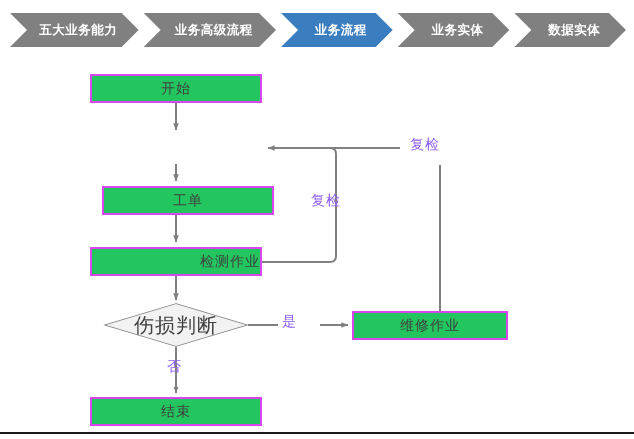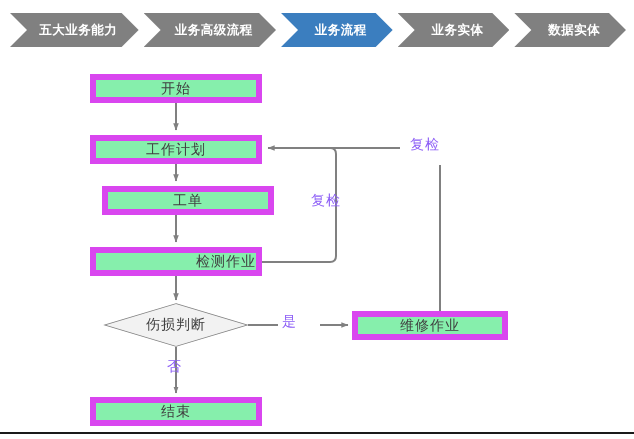--- a/index.html
+++ b/index.html
@@ -69,22 +69,22 @@
   
   .flow {
     position: absolute;
     left: 0;
     top: 0;
     width: 634px;
     height: 439px;
   }
   .node {
     position: absolute;
-    background: #86efac;
-    border: 6px solid #d946ef;
+    background: #22c55e;
+    border: 2px solid #d946ef;
     box-sizing: border-box;
     display: flex;
     align-items: center;
     justify-content: center;
     font-size: 14px;
     color: #404040;
     letter-spacing: 1px;
   }
   .node.start   { left: 90px;  top: 74px;  width: 172px; height: 29px; }
   .node.plan    { left: 90px;  top: 135px; width: 172px; height: 29px; }
@@ -106,21 +106,21 @@
     background: #f2f2f2;
     -webkit-clip-path: polygon(50% 0, 100% 50%, 50% 100%, 0 50%);
     clip-path: polygon(50% 0, 100% 50%, 50% 100%, 0 50%);
   }
   .diamond-label {
     position: absolute;
     inset: 0;
     display: flex;
     align-items: center;
     justify-content: center;
-    font-size: 14px;
+    font-size: 20px;
     color: #404040;
     letter-spacing: 1px;
   }
 
   
   .edge-label {
     position: absolute;
     font-size: 14px;
     color: #8b5cf6;
     letter-spacing: 1px;
@@ -190,23 +190,20 @@
 
     <path d="M440,311 L440,165" stroke="#808080" stroke-width="2" fill="none"></path>
     <path d="M400,148 L268,148" stroke="#808080" stroke-width="2" fill="none"></path>
 
     <path d="M176,304 L246,325 L176,346 L106,325 z" stroke="#808080" stroke-width="1.6" fill="none"></path>
   </svg>
 
   <div class="node start">
     <span>开始</span>
   </div>
-  <div class="node plan">
-    <span>工作计划</span>
-  </div>
   <div class="node order">
     <span>工单</span>
   </div>
   <div class="node inspect">
     <span>检测作业</span>
   </div>
   <div class="node repair">
     <span>维修作业</span>
   </div>
   <div class="node end">

